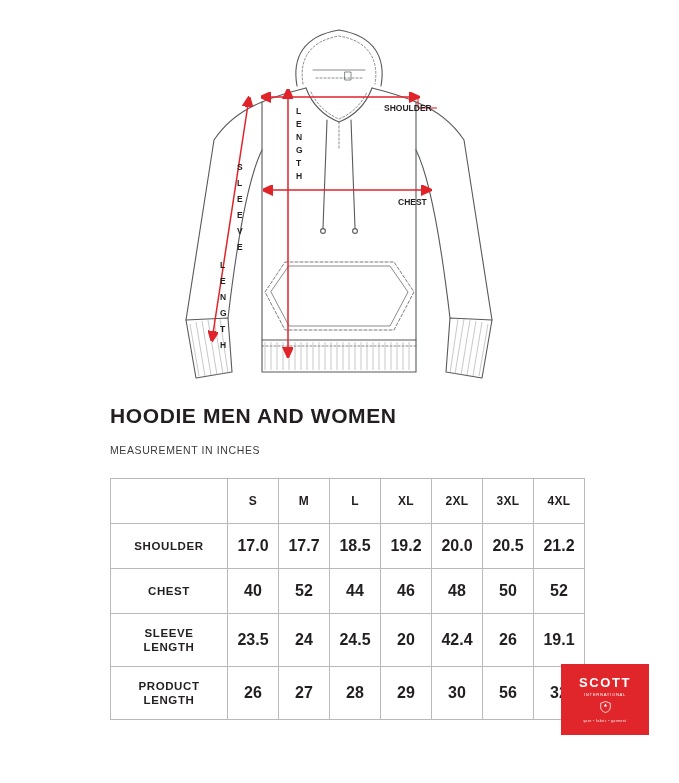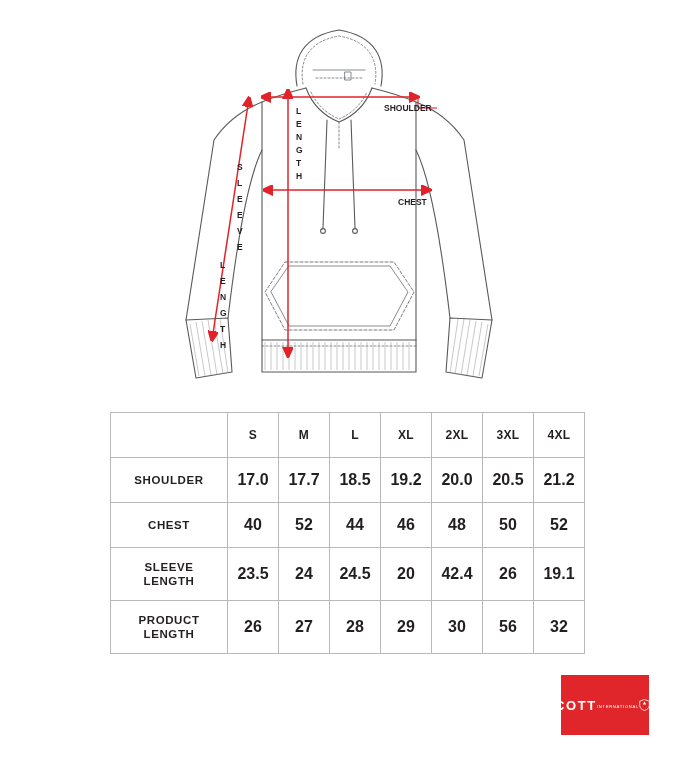--- a/index.html
+++ b/index.html
@@ -92,23 +92,24 @@
     font-size: 16px;
   }
   table.size-table tr.tall td { height: 52px; }
 
   
   .logo {
     position: absolute;
     right: 30px;
     bottom: 48px;
     width: 88px;
-    height: 60px;
+    height: 71px;
     background: #e0262b;
     display: flex;
+    flex-direction: column;
     align-items: center;
     justify-content: center;
   }
   .logo .logo-name {
     color: #ffffff;
     font-size: 13px;
     font-weight: bold;
     letter-spacing: 1.6px;
     line-height: 1;
   }
@@ -240,20 +241,24 @@
         <text class="vtext" x="220" y="268">L</text>
         <text class="vtext" x="220" y="284">E</text>
         <text class="vtext" x="220" y="300">N</text>
         <text class="vtext" x="220" y="316">G</text>
         <text class="vtext" x="220" y="332">T</text>
         <text class="vtext" x="220" y="348">H</text>
       </g>
     </svg>
   </div>
 
+  <div class="title-block">
+    <h1 class="doc-title">HOODIE MEN AND WOMEN</h1>
+    <p class="doc-sub">MEASUREMENT IN INCHES</p>
+  </div>
 
   <div class="table-wrap">
     <table class="size-table">
       <thead>
         <tr>
           <th class="corner"></th>
           <th class="size-head">S</th>
           <th class="size-head">M</th>
           <th class="size-head">L</th>
           <th class="size-head">XL</th>

